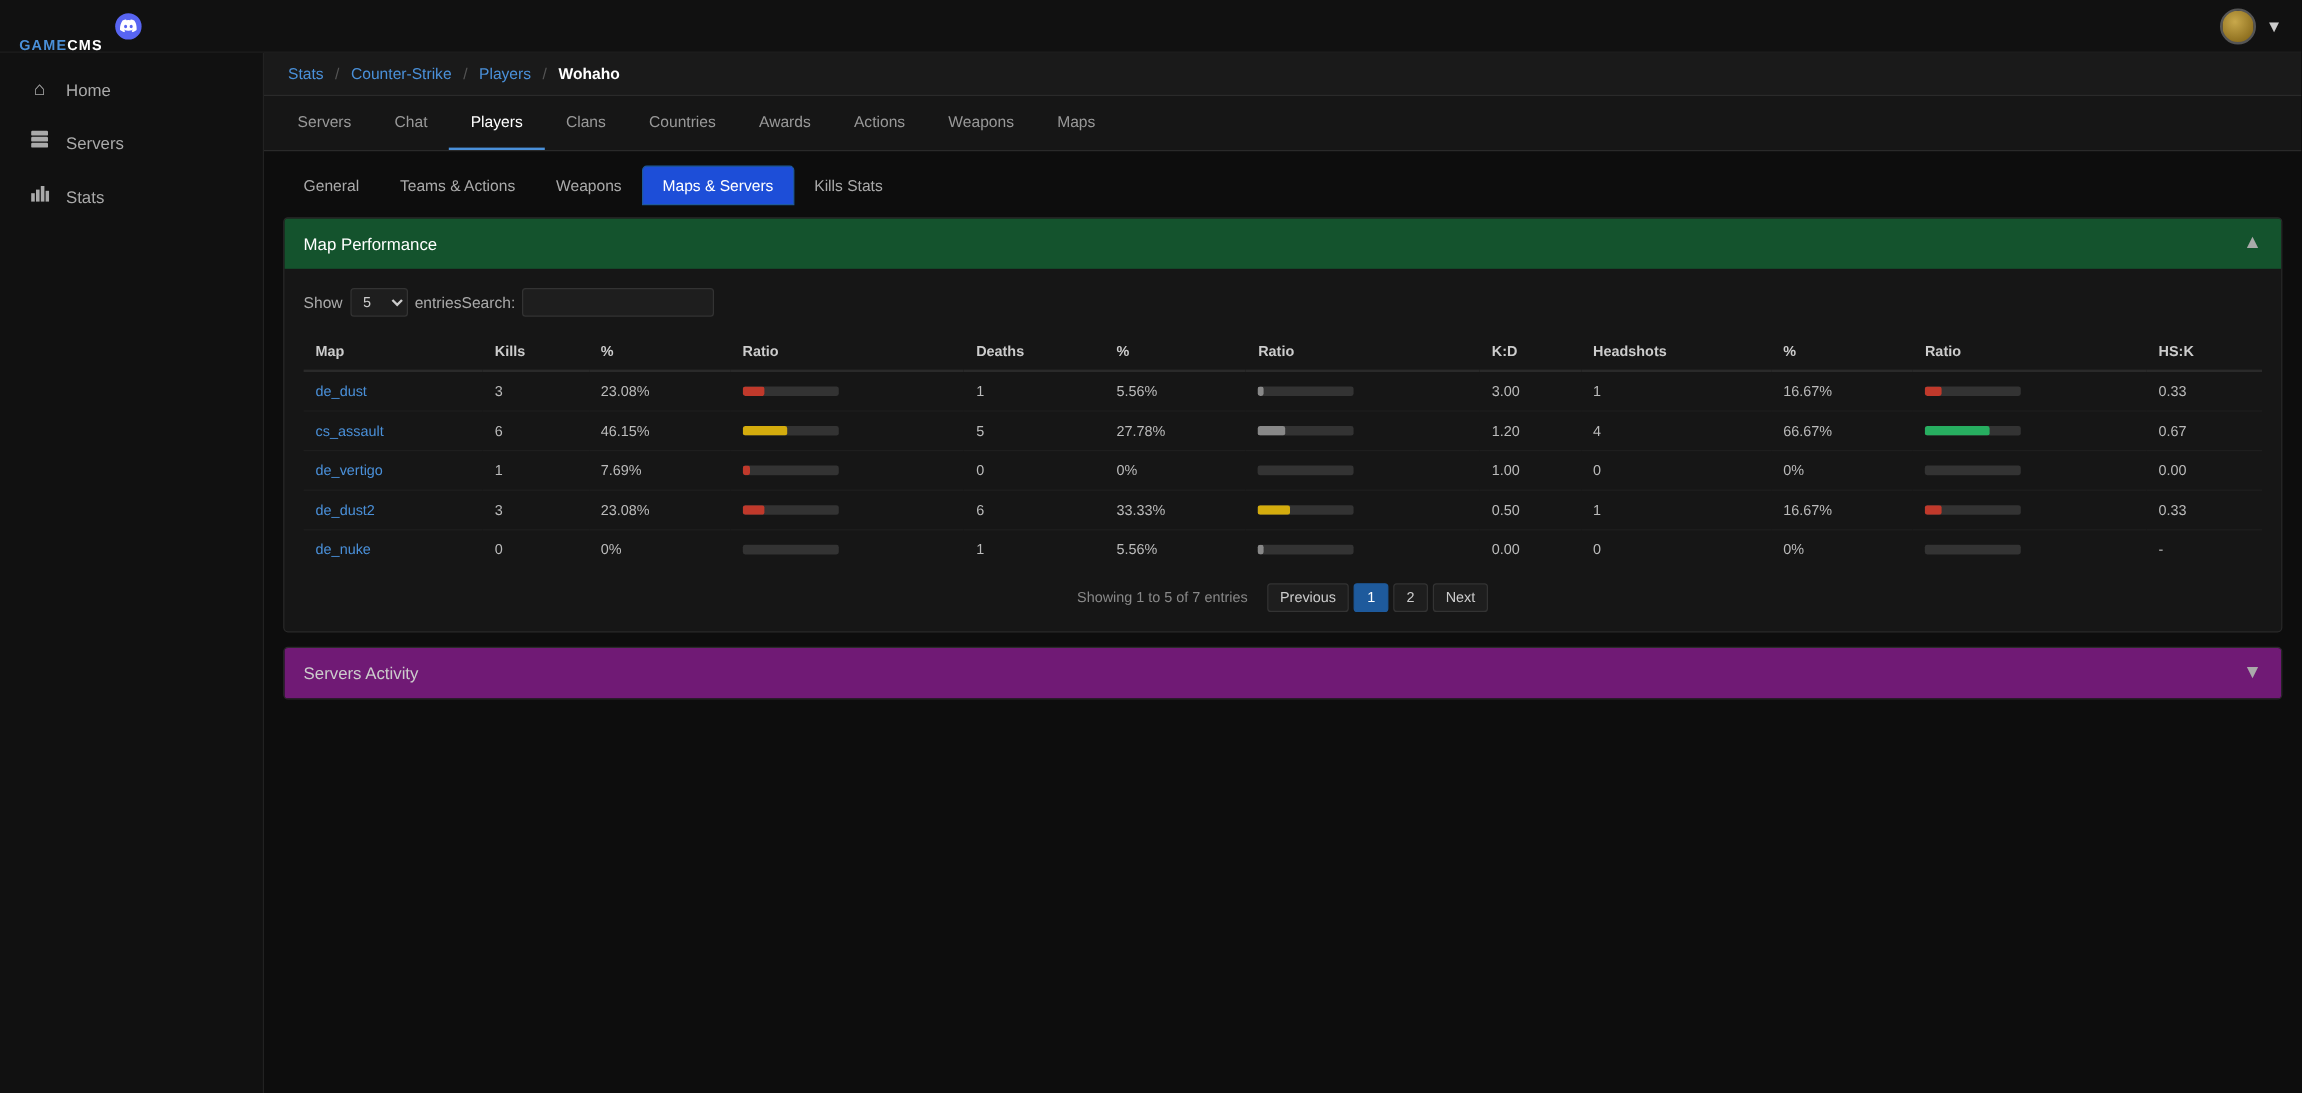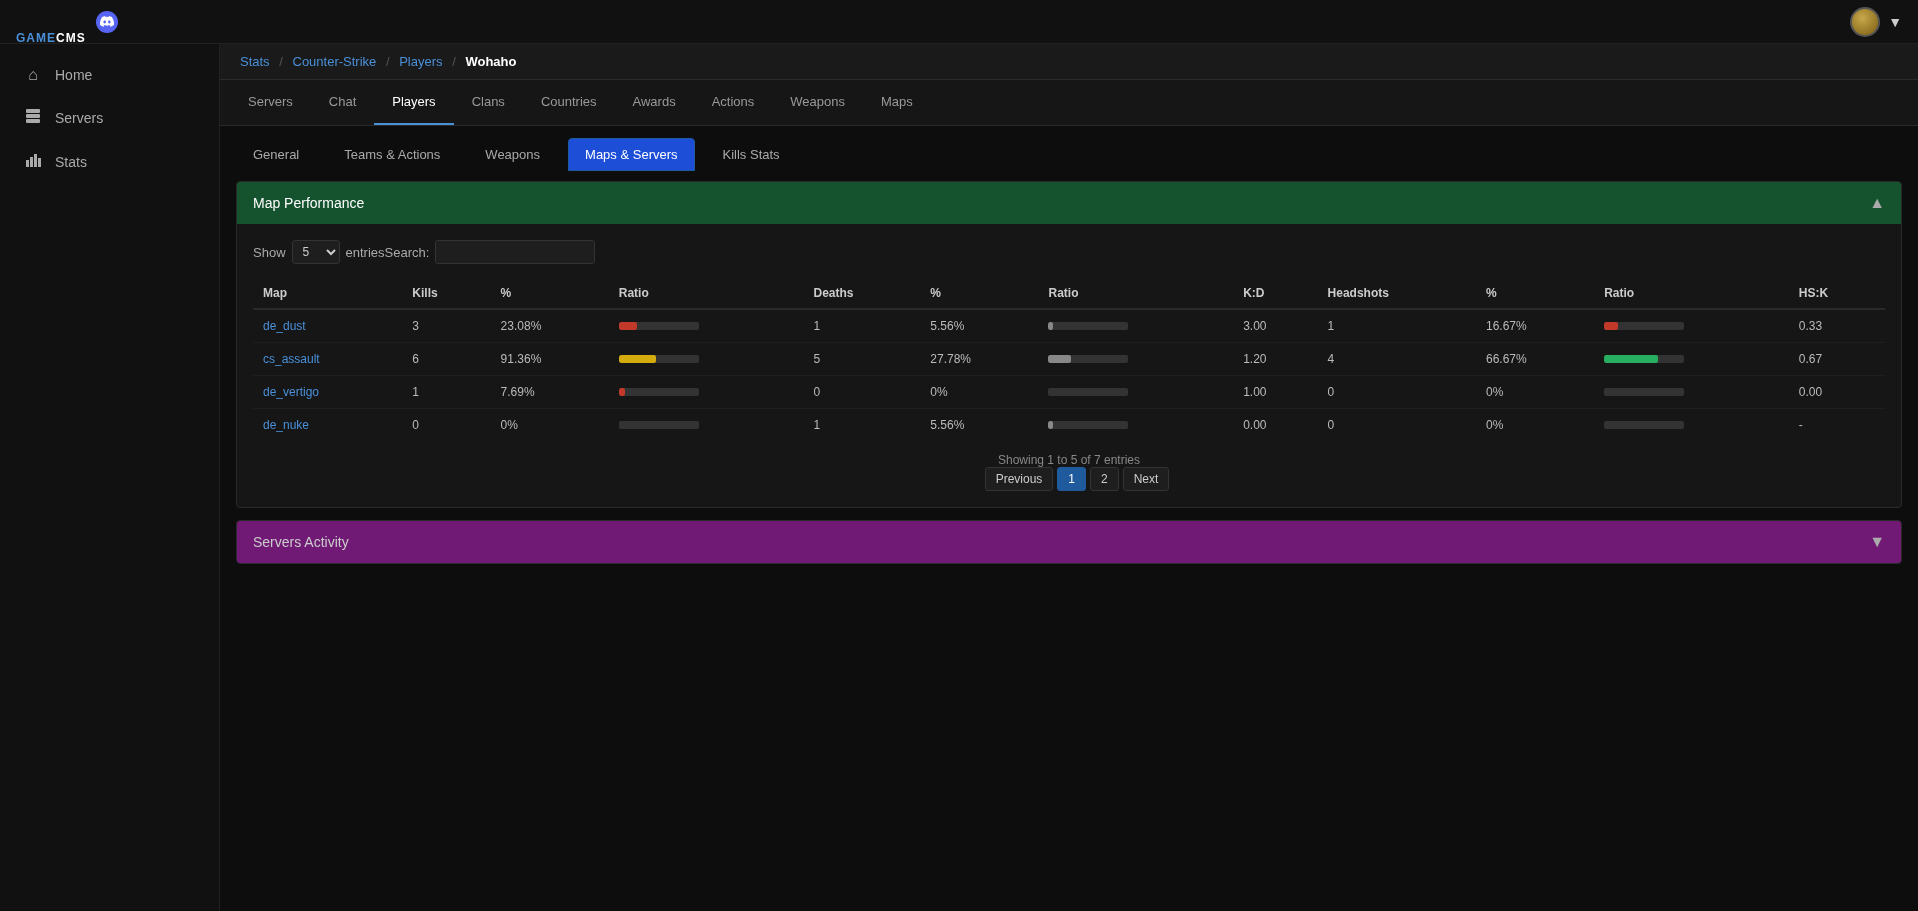--- a/index.html
+++ b/index.html
@@ -101,21 +101,21 @@
       font-size: 13px;
       border-bottom: 2px solid transparent;
       white-space: nowrap;
     }
     .nav-tab.active { color: #fff; border-bottom-color: #4a90d9; }
 
     
     .sub-tabs {
       display: flex;
       padding: 12px 16px 0;
-      gap: 11px;
+      gap: 0;
     }
     .sub-tab {
       padding: 8px 16px;
       border-radius: 4px 4px 0 0;
       cursor: pointer;
       font-size: 13px;
       color: #aaa;
       background: transparent;
       border: 1px solid transparent;
     }
@@ -208,26 +208,25 @@
       display: inline-block;
     }
     .progress-bar-fill {
       height: 100%;
       border-radius: 2px;
     }
 
     
     .pagination-row {
       display: flex;
-      justify-content: space-between;
+      justify-content: center;
       align-items: center;
       padding-top: 12px;
       font-size: 12px;
       color: #888;
-      flex-direction: column;
     }
     .pagination-btns { display: flex; gap: 4px; align-items: center; margin-left: 16px; }
     .page-btn {
       padding: 4px 10px;
       background: #1e1e1e;
       border: 1px solid #333;
       color: #ccc;
       border-radius: 3px;
       cursor: pointer;
       font-size: 12px;
@@ -378,21 +377,21 @@
                   <td><div class="progress-bar-wrap"><div class="progress-bar-fill" style="width: 6%; background: rgb(136, 136, 136);"></div></div></td>
                   <td>3.00</td>
                   <td>1</td>
                   <td>16.67%</td>
                   <td><div class="progress-bar-wrap"><div class="progress-bar-fill" style="width: 17%; background: rgb(192, 57, 43);"></div></div></td>
                   <td>0.33</td>
                 </tr>
                 <tr>
                   <td><a class="map-link" href="#">cs_assault</a></td>
                   <td>6</td>
-                  <td>91.36%</td>
+                  <td>46.15%</td>
                   <td><div class="progress-bar-wrap"><div class="progress-bar-fill" style="width: 46%; background: rgb(212, 172, 13);"></div></div></td>
                   <td>5</td>
                   <td>27.78%</td>
                   <td><div class="progress-bar-wrap"><div class="progress-bar-fill" style="width: 28%; background: rgb(136, 136, 136);"></div></div></td>
                   <td>1.20</td>
                   <td>4</td>
                   <td>66.67%</td>
                   <td><div class="progress-bar-wrap"><div class="progress-bar-fill" style="width: 67%; background: rgb(39, 174, 96);"></div></div></td>
                   <td>0.67</td>
                 </tr>
@@ -404,20 +403,34 @@
                   <td>0</td>
                   <td>0%</td>
                   <td><div class="progress-bar-wrap"><div class="progress-bar-fill" style="width: 0%; background: rgb(136, 136, 136);"></div></div></td>
                   <td>1.00</td>
                   <td>0</td>
                   <td>0%</td>
                   <td><div class="progress-bar-wrap"><div class="progress-bar-fill" style="width: 0%; background: rgb(136, 136, 136);"></div></div></td>
                   <td>0.00</td>
                 </tr>
                 <tr>
+                  <td><a class="map-link" href="#">de_dust2</a></td>
+                  <td>3</td>
+                  <td>23.08%</td>
+                  <td><div class="progress-bar-wrap"><div class="progress-bar-fill" style="width: 23%; background: rgb(192, 57, 43);"></div></div></td>
+                  <td>6</td>
+                  <td>33.33%</td>
+                  <td><div class="progress-bar-wrap"><div class="progress-bar-fill" style="width: 33%; background: rgb(212, 172, 13);"></div></div></td>
+                  <td>0.50</td>
+                  <td>1</td>
+                  <td>16.67%</td>
+                  <td><div class="progress-bar-wrap"><div class="progress-bar-fill" style="width: 17%; background: rgb(192, 57, 43);"></div></div></td>
+                  <td>0.33</td>
+                </tr>
+                <tr>
                   <td><a class="map-link" href="#">de_nuke</a></td>
                   <td>0</td>
                   <td>0%</td>
                   <td><div class="progress-bar-wrap"><div class="progress-bar-fill" style="width: 0%; background: rgb(136, 136, 136);"></div></div></td>
                   <td>1</td>
                   <td>5.56%</td>
                   <td><div class="progress-bar-wrap"><div class="progress-bar-fill" style="width: 6%; background: rgb(136, 136, 136);"></div></div></td>
                   <td>0.00</td>
                   <td>0</td>
                   <td>0%</td>

